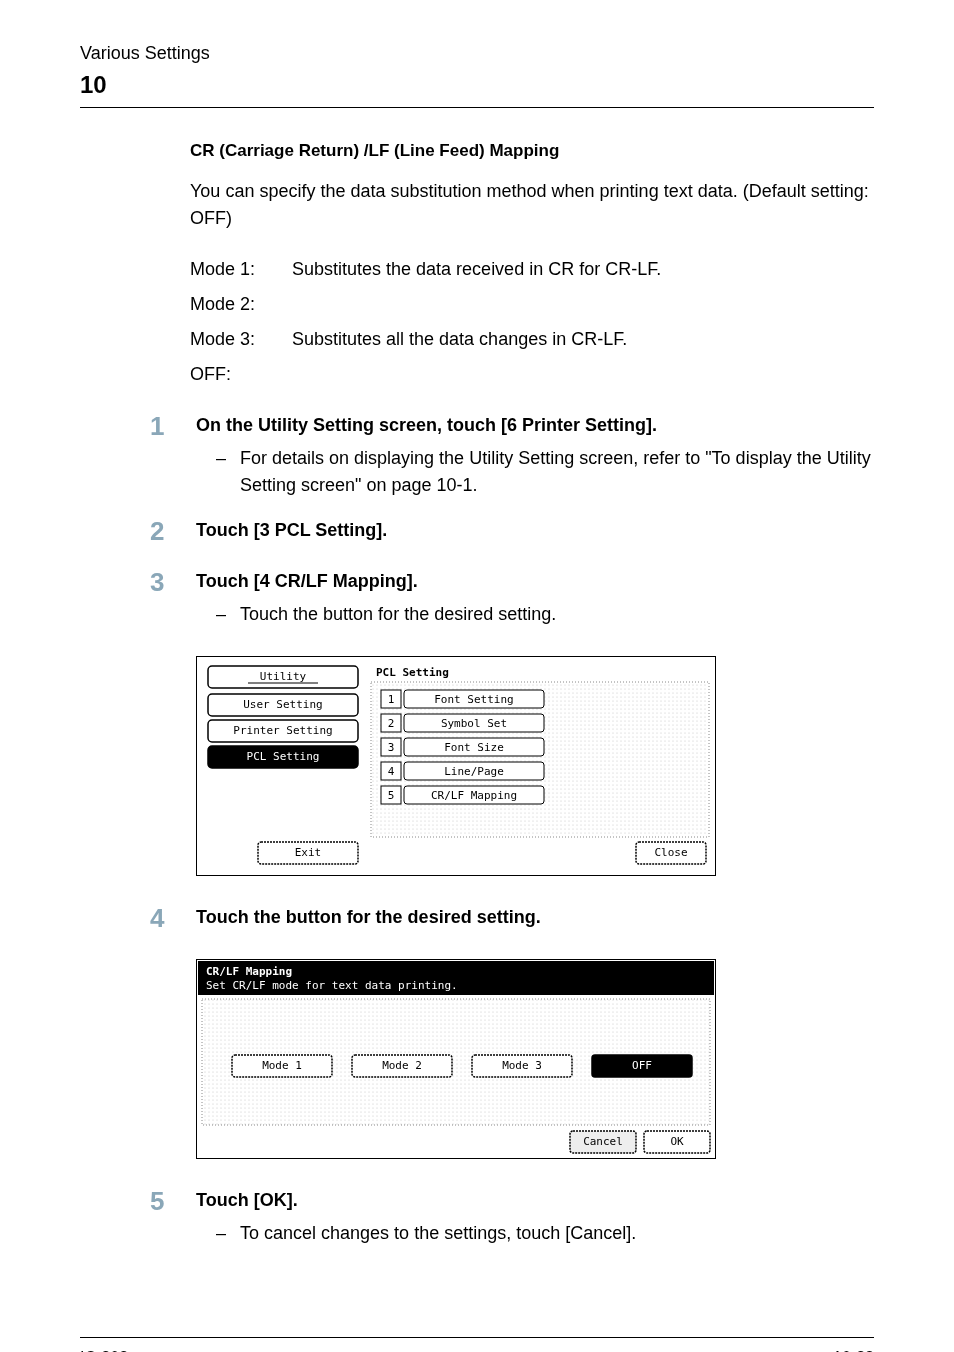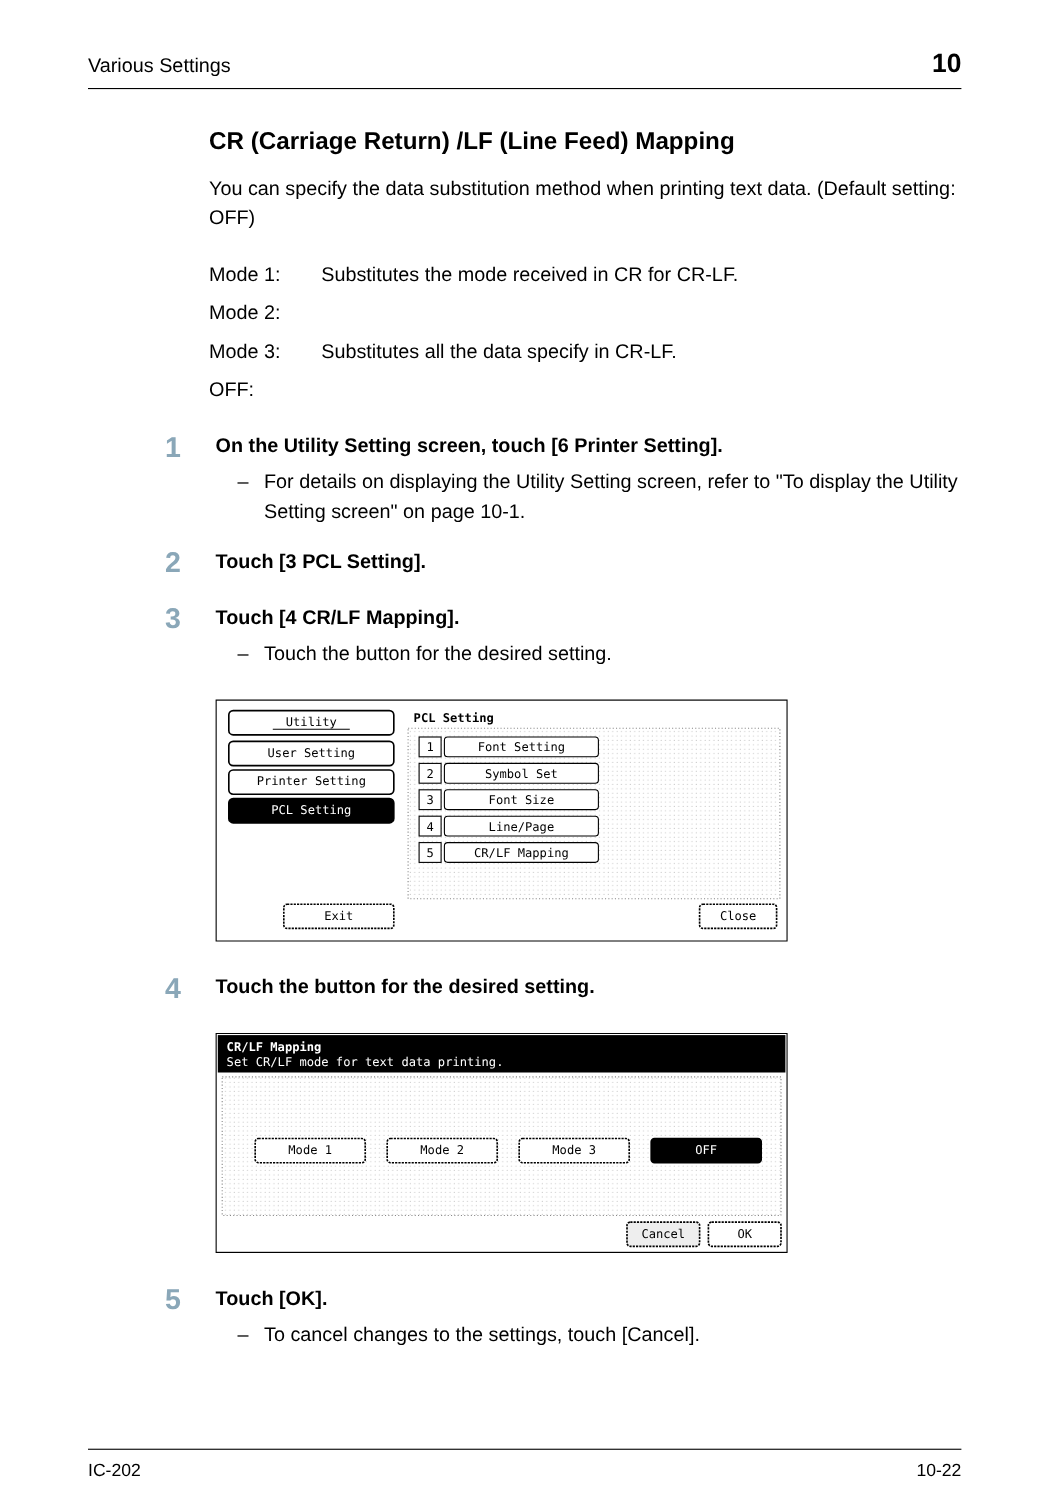--- a/index.html
+++ b/index.html
@@ -16,34 +16,35 @@
       font-size: 18px;
       line-height: 1.5;
     }
     .header-row {
       display: flex;
       justify-content: space-between;
       align-items: baseline;
       border-bottom: 1.5px solid #000;
       padding-bottom: 4px;
       margin-bottom: 30px;
+      flex-direction: column;
     }
     .header-left {
       font-size: 18px;
     }
     .header-right {
       font-size: 24px;
       font-weight: bold;
     }
     .content {
       padding-left: 110px;
     }
     .section-title {
       font-weight: bold;
-      font-size: 22px;
+      font-size: 17px;
       margin-bottom: 14px;
     }
     .intro {
       margin-bottom: 24px;
     }
     .mode-list {
       margin-bottom: 24px;
     }
     .mode-row {
       display: flex;
@@ -109,28 +110,28 @@
 
 <div class="content">
 
   <div class="section-title">CR (Carriage Return) /LF (Line Feed) Mapping</div>
 
   <p class="intro">You can specify the data substitution method when printing text data. (Default setting: OFF)</p>
 
   <div class="mode-list">
     <div class="mode-row">
       <div class="mode-label">Mode 1:</div>
-      <div>Substitutes the mode received in CR for CR-LF.</div>
+      <div>Substitutes the data received in CR for CR-LF.</div>
     </div>
     <div class="mode-row">
       <div class="mode-label">Mode 2:</div>
     </div>
     <div class="mode-row">
       <div class="mode-label">Mode 3:</div>
-      <div>Substitutes all the data specify in CR-LF.</div>
+      <div>Substitutes all the data changes in CR-LF.</div>
     </div>
     <div class="mode-row">
       <div class="mode-label">OFF:</div>
     </div>
   </div>
 
   <div class="step">
     <div class="step-num">1</div>
     <div class="step-body">
       <div class="step-text">On the Utility Setting screen, touch [6 Printer Setting].</div>

